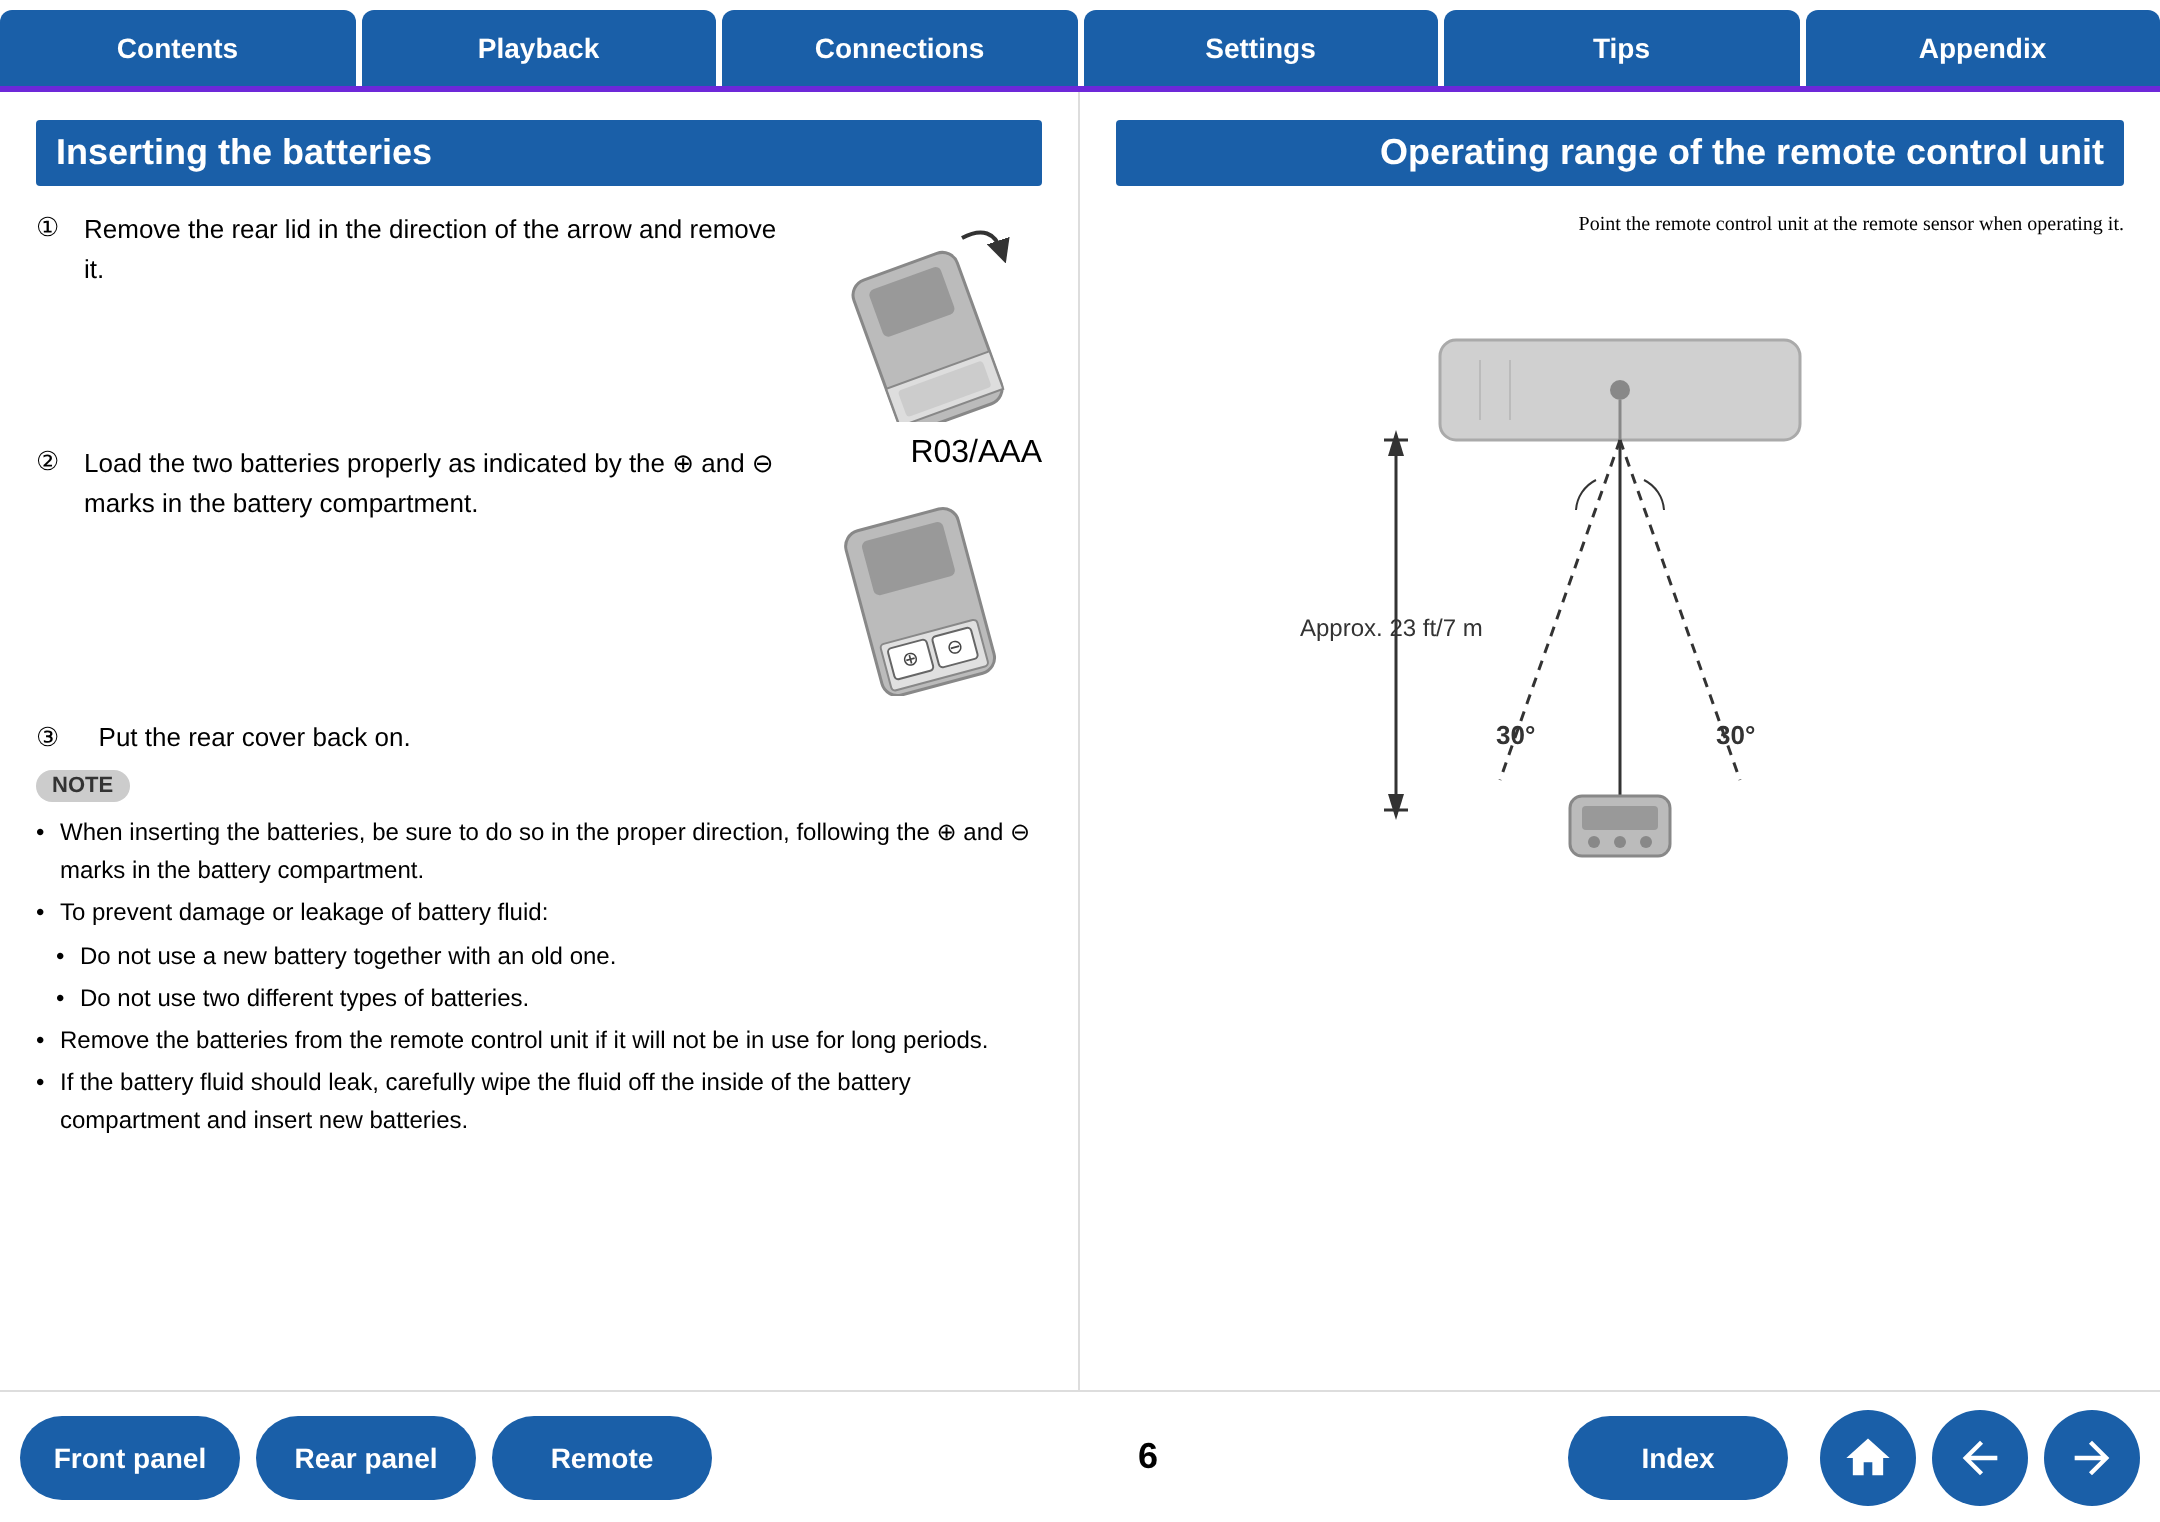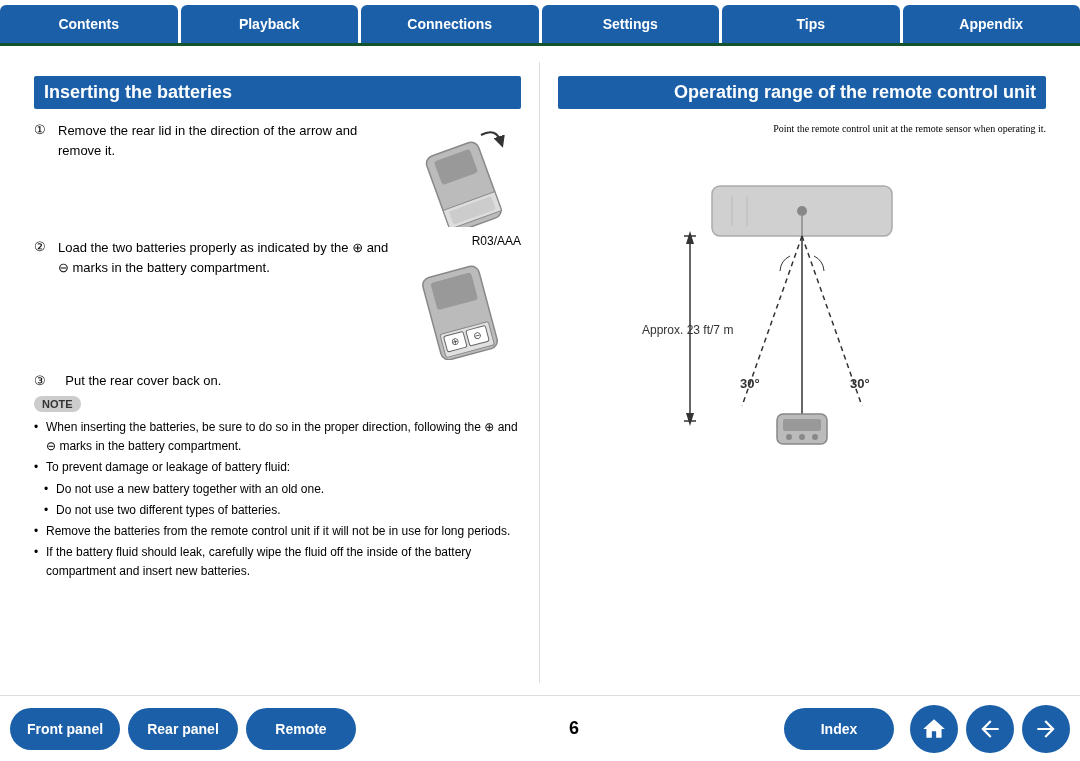--- a/index.html
+++ b/index.html
@@ -10,21 +10,21 @@
       font-size: 13px;
       background: #fff;
       overflow: hidden;
       position: relative;
     }
 
     
     .top-nav {
       display: flex;
       background: #fff;
-      border-bottom: 3px solid #14532d;
+      border-bottom: 3px solid #6d28d9;
       height: 46px;
       align-items: flex-end;
     }
     .nav-tab {
       flex: 1;
       height: 38px;
       background: #1a5fa8;
       color: #fff;
       font-weight: bold;
       font-size: 14px;
@@ -35,21 +35,21 @@
       border-radius: 6px 6px 0 0;
       cursor: pointer;
       position: relative;
     }
     .nav-tab:last-child { margin-right: 0; }
 
     
     .main-content {
       display: flex;
       height: calc(761px - 46px - 62px);
-      padding: 16px;
+      padding: 0;
     }
 
     
     .left-col {
       width: 50%;
       padding: 14px 18px;
       border-right: 1px solid #ddd;
     }
 
     
@@ -259,21 +259,21 @@
 
     <div style="display:flex; align-items:flex-start; margin-bottom:6px;">
       <div style="flex:1;">
         <div class="step">
           <span class="step-number">②</span>
           <span class="step-text">Load the two batteries properly as indicated by the ⊕ and ⊖ marks in the battery compartment.</span>
         </div>
       </div>
 
       <div style="margin-left:10px; margin-top:-4px; position:relative;">
-        <div style="font-size:12px; text-align:right; margin-bottom:2px;">
+        <div style="font-size:16px; text-align:right; margin-bottom:2px;">
           <span>R03/AAA</span>
         </div>
         <svg width="120" height="110" viewBox="0 0 120 110">
           <g transform="rotate(-15, 60, 55)">
             <rect x="28" y="20" width="58" height="85" rx="8" ry="8" fill="#bbb" stroke="#888" stroke-width="1.5"></rect>
             <rect x="36" y="26" width="42" height="28" rx="3" fill="#999"></rect>
 
             <rect x="32" y="78" width="50" height="24" rx="2" fill="#e0e0e0" stroke="#888" stroke-width="1"></rect>
 
             <rect x="35" y="81" width="20" height="16" rx="2" fill="#fff" stroke="#666" stroke-width="1"></rect>

